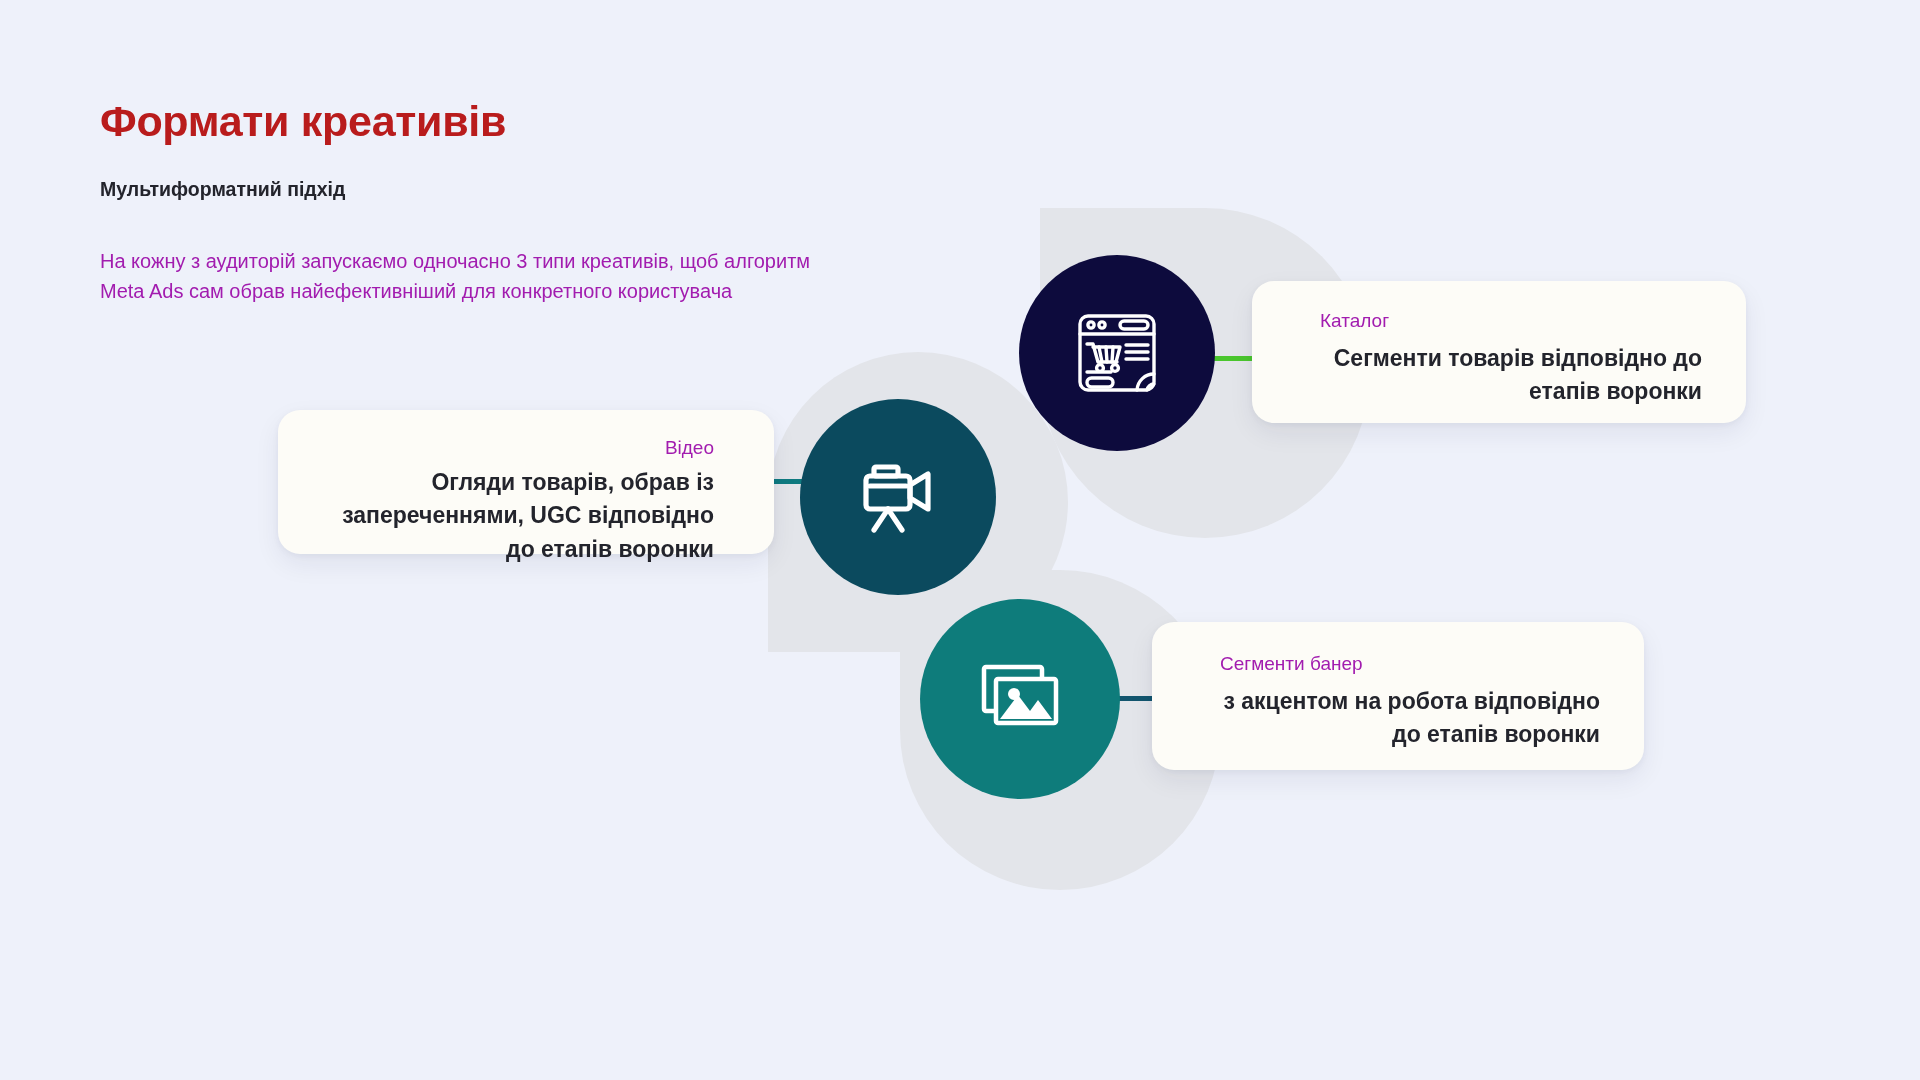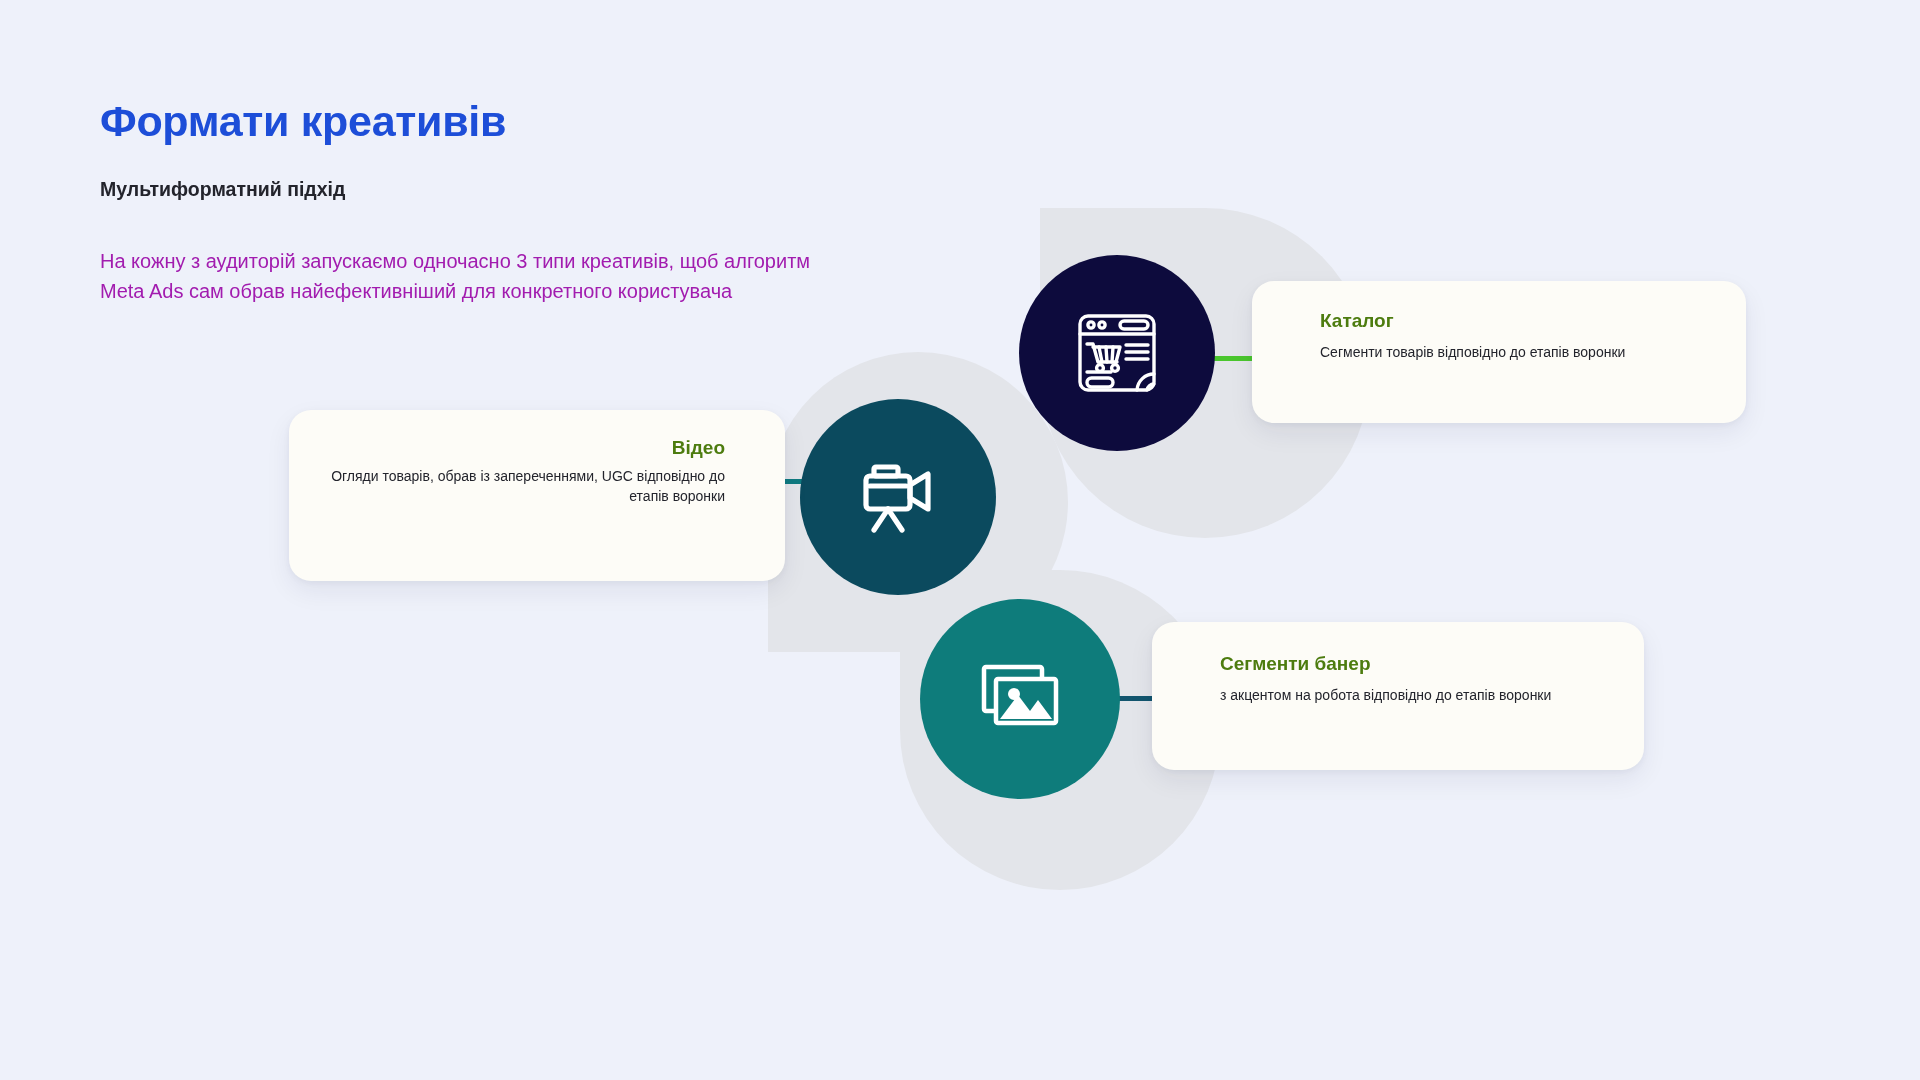--- a/index.html
+++ b/index.html
@@ -7,21 +7,21 @@
     width:1920px;height:1080px;overflow:hidden;position:relative;
     background:#eef1fa;
     font-family:"Liberation Sans","DejaVu Sans",sans-serif;
     -webkit-font-smoothing:antialiased;
   }
   .stage{position:absolute;inset:0;}
 
   
   .headline{
     position:absolute;left:100px;top:98px;
-    font-size:43px;font-weight:bold;color:#1d4ed8;letter-spacing:-0.3px;
+    font-size:43px;font-weight:bold;color:#b91c1c;letter-spacing:-0.3px;
     line-height:1.1;
   }
   .subhead{
     position:absolute;left:100px;top:177px;
     font-size:19.5px;color:#23242c;font-weight:700;line-height:1.3;
   }
   .lead{
     position:absolute;left:100px;top:246px;width:740px;
     font-size:20px;color:#a21caf;line-height:1.52;font-weight:400;
   }
@@ -75,26 +75,26 @@
   #line-banner{left:1110px;top:696px;width:130px;background:#12556e;}
   #dot-banner{left:1186px;top:686px;border:5px solid #12556e;}
 
   
   .card{
     position:absolute;background:#fdfcf7;border-radius:22px;
     box-shadow:0 10px 26px rgba(25,35,70,0.07),
                0 2px 6px rgba(25,35,70,0.05);
     box-sizing:border-box;
   }
-  .card-title{font-size:19px;font-weight:bold;color:#4d7c0f;line-height:1.25;}
-  .card-body{font-size:14px;color:#23242c;line-height:1.46;font-weight:400;}
+  .card-title{font-size:19px;font-weight:normal;color:#a21caf;line-height:1.25;}
+  .card-body{font-size:23px;color:#23242c;line-height:1.46;font-weight:700;text-align:right;}
 
   #card-video{
-    left:278px;top:410px;width:496px;height:171px;
-    padding:26px 60px 36px 40px;text-align:right;margin-left:11px;
+    left:278px;top:410px;width:496px;height:144px;
+    padding:26px 60px 36px 40px;text-align:right;
   }
   #card-video .card-title{margin:0 0 6px 0;}
 
   #card-catalog{
     left:1252px;top:281px;width:494px;height:142px;
     padding:28px 44px 28px 68px;text-align:left;
   }
   #card-catalog .card-title{margin:0 0 9px 0;}
 
   #card-banner{

